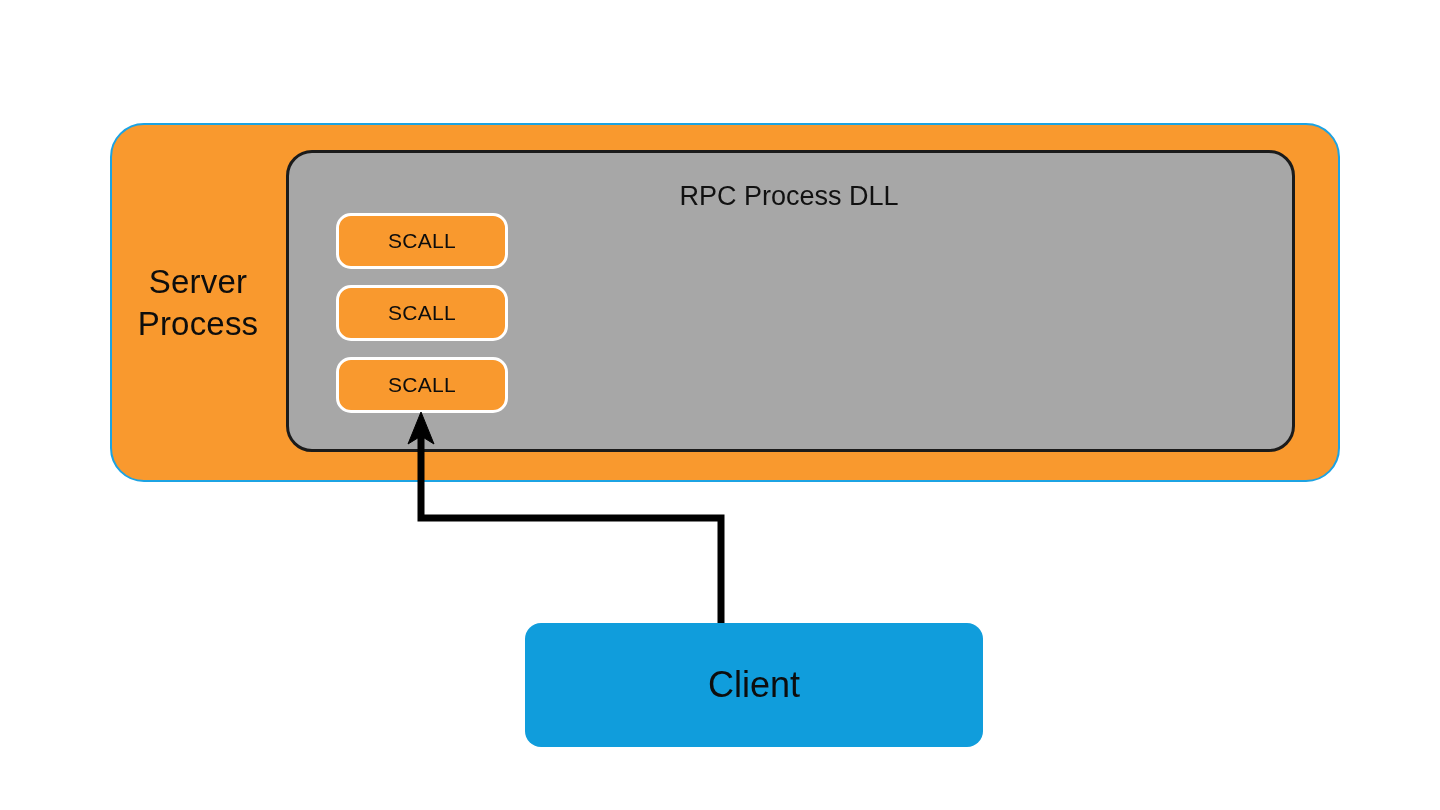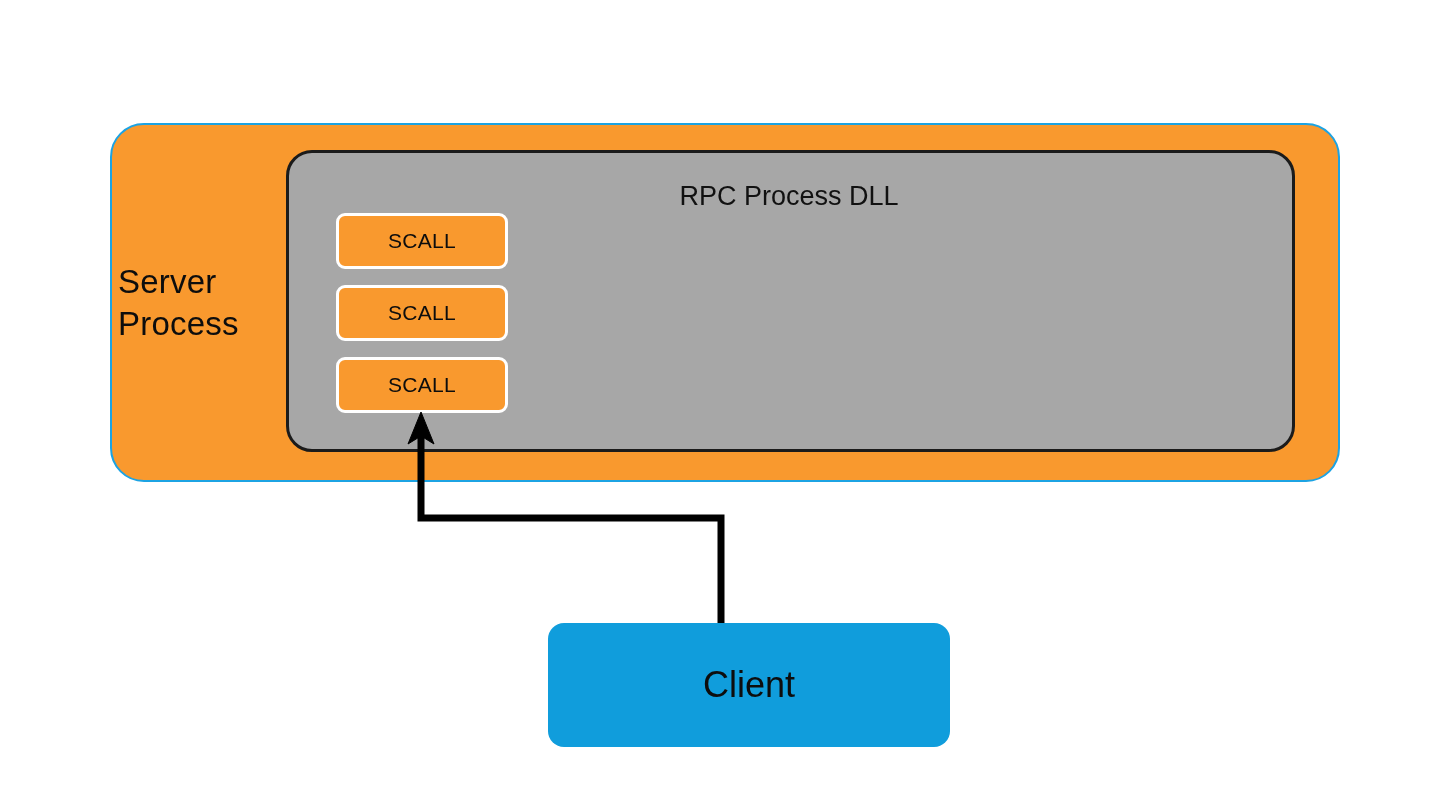--- a/index.html
+++ b/index.html
@@ -28,20 +28,21 @@
     box-sizing: border-box;
     background: #F9992E;
     border: 2px solid #1CA3E3;
     border-radius: 34px;
   }
   .server-process-label {
     position: absolute;
     left: 118px;
     top: 261px;
     width: 160px;
+    text-align: center;
     font-size: 33px;
     line-height: 42px;
     color: #0d0d0d;
     letter-spacing: 0.2px;
     white-space: pre-line;
   }
 
   
   .rpc-box {
     position: absolute;
@@ -67,38 +68,38 @@
 
   
   .scall {
     position: absolute;
     left: 336px;
     width: 172px;
     height: 56px;
     box-sizing: border-box;
     background: #F9992E;
     border: 3px solid #ffffff;
-    border-radius: 9px;
+    border-radius: 15px;
     display: flex;
     align-items: center;
     justify-content: center;
     font-size: 21px;
     color: #0d0d0d;
     letter-spacing: 0.3px;
   }
   .scall-0 { top: 213px; }
   .scall-1 { top: 285px; }
   .scall-2 { top: 357px; }
 
   
   .client-box {
     position: absolute;
-    left: 548px;
+    left: 525px;
     top: 623px;
-    width: 402px;
+    width: 458px;
     height: 124px;
     box-sizing: border-box;
     background: #109DDC;
     border-radius: 16px;
     display: flex;
     align-items: center;
     justify-content: center;
     font-size: 36px;
     color: #0d0d0d;
   }

